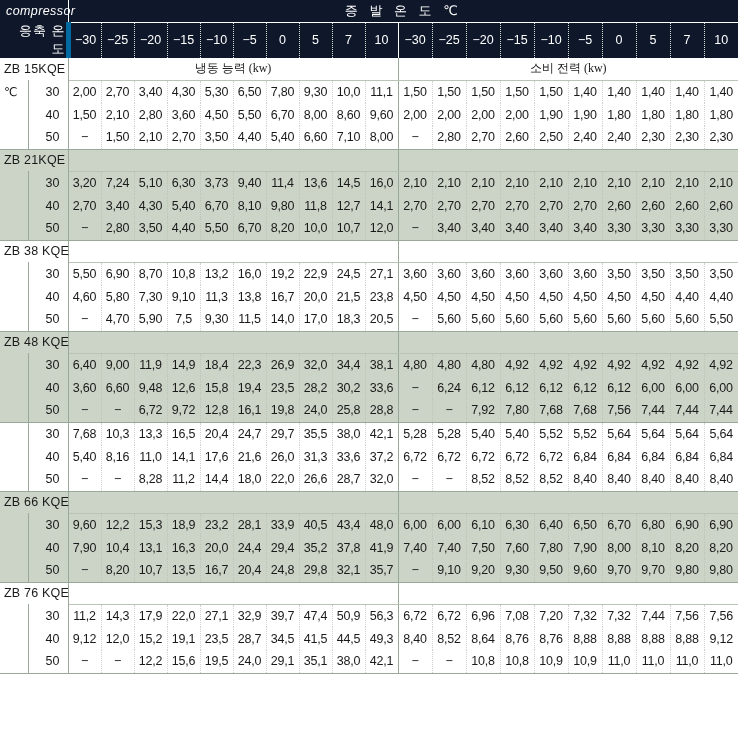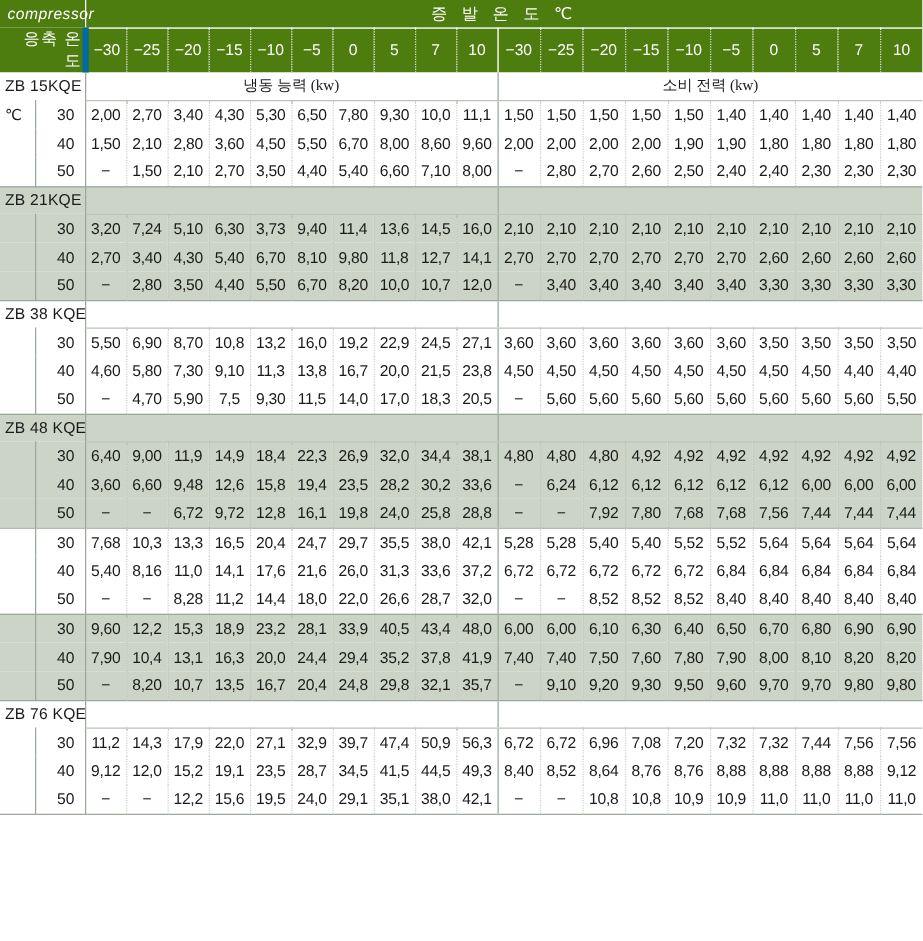--- a/index.html
+++ b/index.html
@@ -32,21 +32,21 @@
   table.grid td, table.grid th {
     padding: 0;
     margin: 0;
     font-weight: normal;
     vertical-align: middle;
     box-sizing: border-box;
   }
 
   
   .hdr-green {
-    background: #4d7c0f;
+    background: #0f172a;
     color: #ffffff;
   }
   .hdr-corner-top {
     height: 22px;
     text-align: left;
     padding-left: 6px !important;
     font-size: 12.5px;
     letter-spacing: 0.4px;
     font-style: italic;
     border-right: 1px solid #ffffff;
@@ -575,20 +575,25 @@
           <td class="val">8,52</td>
           <td class="val">8,52</td>
           <td class="val">8,52</td>
           <td class="val">8,40</td>
           <td class="val">8,40</td>
           <td class="val">8,40</td>
           <td class="val">8,40</td>
           <td class="val last">8,40</td>
         </tr>
         <tr class="tint">
+          <td colspan="2" class="band-label">ZB 66 KQE</td>
+          <td colspan="10" class="band-subtitle"></td>
+          <td colspan="10" class="band-subtitle right-half"></td>
+        </tr>
+        <tr class="tint">
           <td class="rowlabel-blank"></td>
           <td class="cond-cell">30</td>
           <td class="val">9,60</td>
           <td class="val">12,2</td>
           <td class="val">15,3</td>
           <td class="val">18,9</td>
           <td class="val">23,2</td>
           <td class="val">28,1</td>
           <td class="val">33,9</td>
           <td class="val">40,5</td>

